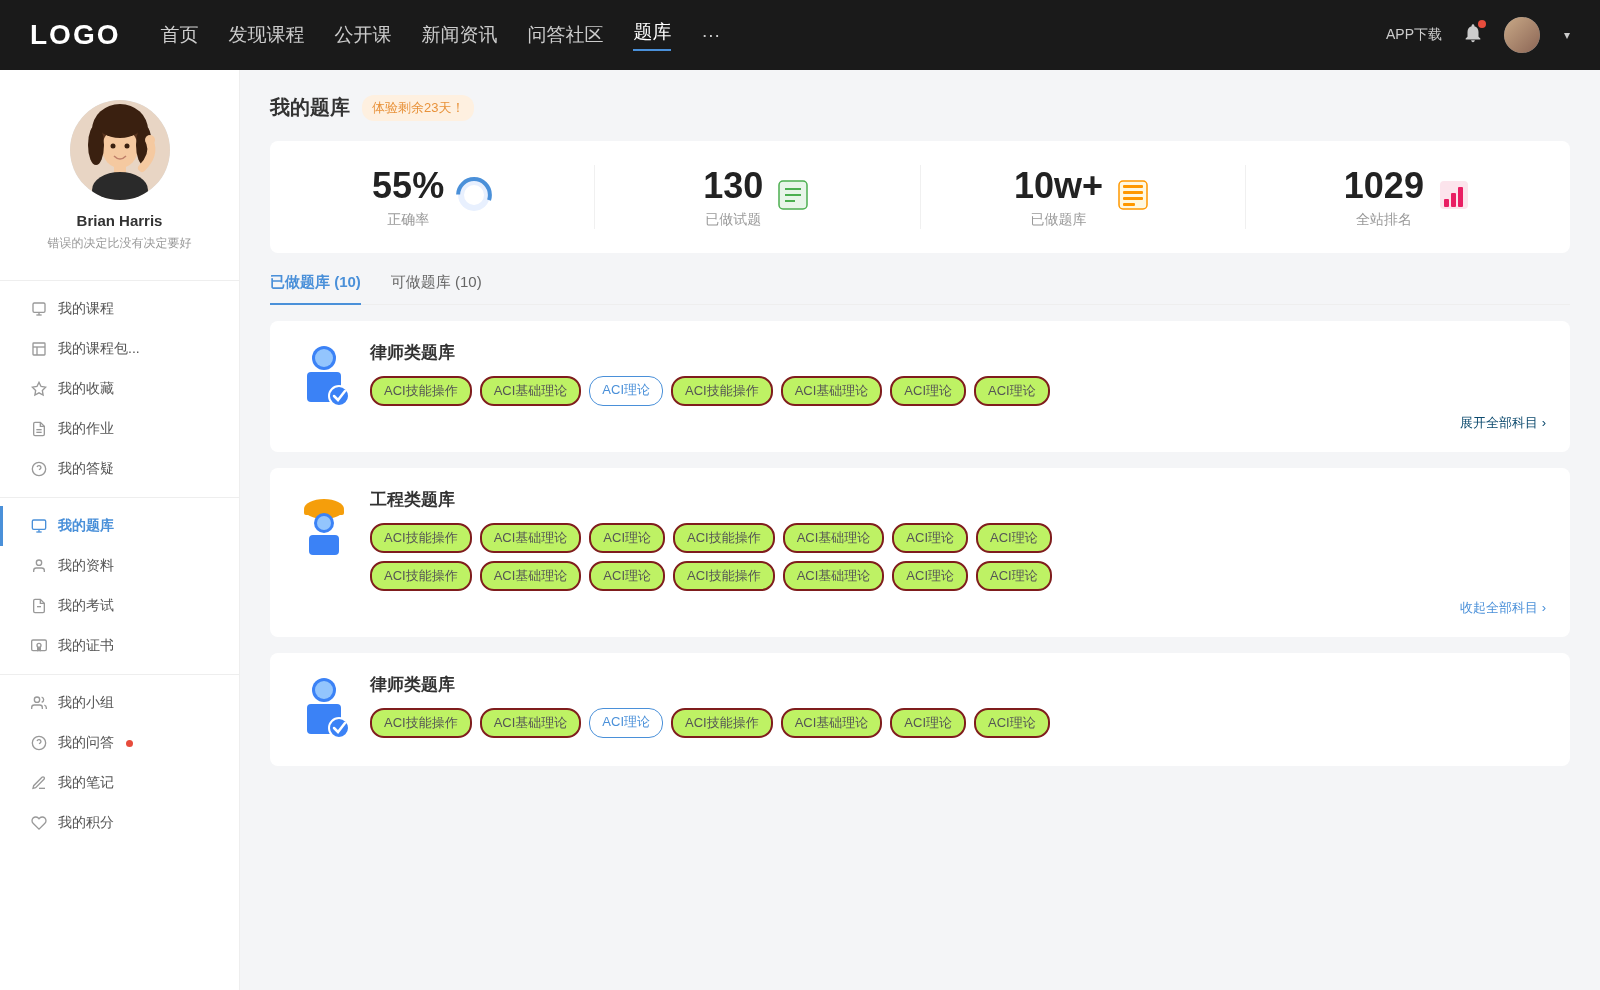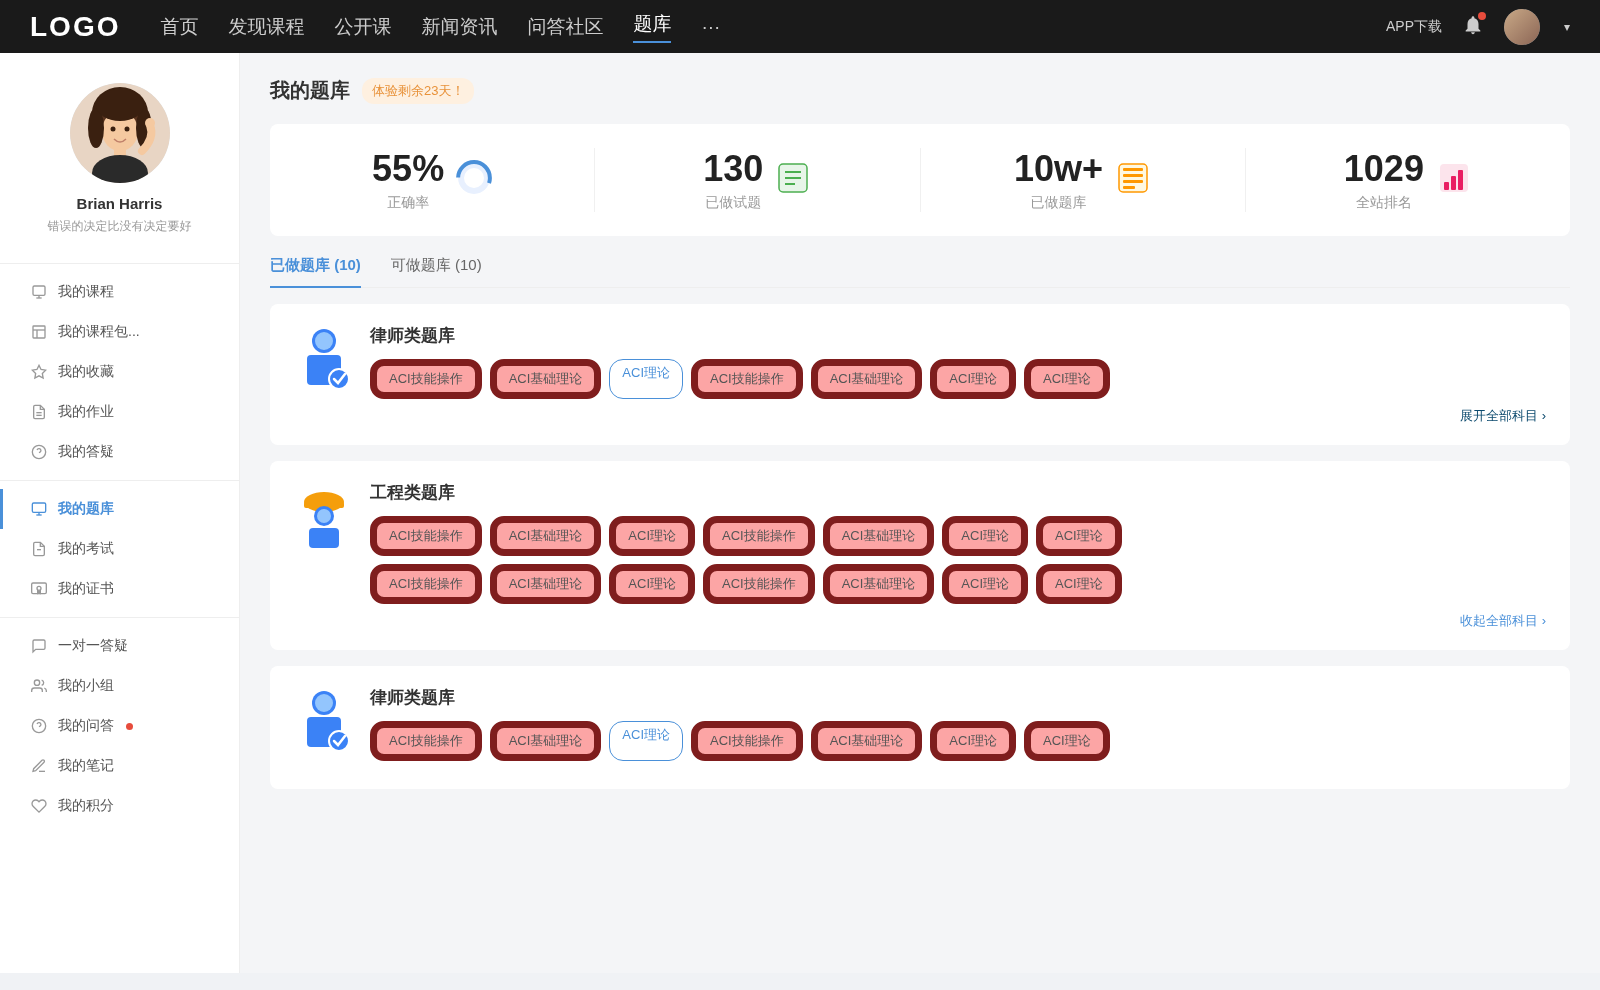--- a/index.html
+++ b/index.html
@@ -1,21 +1,21 @@
 <!DOCTYPE html>
 <html><head>
   <meta charset="utf-8">
   <style>
     * { box-sizing: border-box; margin: 0; padding: 0; }
     body { font-family: -apple-system, BlinkMacSystemFont, 'PingFang SC', 'Microsoft YaHei', sans-serif; background: #f0f2f5; color: #333; }
 
     
     .navbar {
       background: #1a1a1a;
-      height: 53px;
+      height: 70px;
       display: flex;
       align-items: center;
       padding: 0 30px;
       justify-content: space-between;
     }
     .navbar-left { display: flex; align-items: center; gap: 40px; }
     .logo { color: white; font-size: 28px; font-weight: bold; letter-spacing: 2px; }
     .nav-links { display: flex; align-items: center; gap: 30px; }
     .nav-link { color: #ccc; font-size: 19px; cursor: pointer; text-decoration: none; }
     .nav-link.active { color: white; border-bottom: 2px solid #4a90d9; padding-bottom: 4px; }
@@ -153,24 +153,24 @@
       justify-content: center;
       flex-shrink: 0;
     }
     .bank-content { flex: 1; }
     .bank-title { font-size: 17px; font-weight: 600; color: #333; margin-bottom: 12px; }
     .tags-row { display: flex; flex-wrap: wrap; gap: 8px; margin-bottom: 8px; }
     .tag {
       padding: 4px 12px;
       border-radius: 14px;
       font-size: 13px;
-      background: #fca5a5;
+      background: #bef264;
       color: #555;
       cursor: pointer;
-      border: 7px solid #7f1d1d;
+      border: 2px solid #7f1d1d;
     }
     .tag.active {
       border: 1px solid #4a90d9;
       color: #4a90d9;
       background: white;
     }
     .expand-link {
       text-align: right;
       font-size: 13px;
       color: #0c4a6e;
@@ -319,20 +319,29 @@
         <span class="sidebar-icon">
           <svg width="16" height="16" viewBox="0 0 24 24" fill="none" stroke="#4a90d9" stroke-width="2">
               <rect x="2" y="3" width="20" height="14" rx="2"></rect>
               <line x1="8" y1="21" x2="16" y2="21"></line>
               <line x1="12" y1="17" x2="12" y2="21"></line>
             </svg>
         </span>
         <span>我的题库</span>
       </li>
 
+      <li class="sidebar-item">
+        <span class="sidebar-icon">
+          <svg width="16" height="16" viewBox="0 0 24 24" fill="none" stroke="#999" stroke-width="2">
+              <path d="M20 21v-2a4 4 0 0 0-4-4H8a4 4 0 0 0-4 4v2"></path>
+              <circle cx="12" cy="7" r="4"></circle>
+            </svg>
+        </span>
+        <span>我的资料</span>
+      </li>
 
       <li class="sidebar-item">
         <span class="sidebar-icon">
           <svg width="16" height="16" viewBox="0 0 24 24" fill="none" stroke="#999" stroke-width="2">
               <path d="M14 2H6a2 2 0 0 0-2 2v16a2 2 0 0 0 2 2h12a2 2 0 0 0 2-2V8z"></path>
               <polyline points="14 2 14 8 20 8"></polyline>
               <line x1="9" y1="13" x2="15" y2="13"></line>
             </svg>
         </span>
         <span>我的考试</span>
@@ -344,28 +353,20 @@
               <rect x="1" y="3" width="22" height="16" rx="2"></rect>
               <circle cx="12" cy="11" r="3"></circle>
               <polyline points="10 20 10 14 12 17 14 14 14 20"></polyline>
             </svg>
         </span>
         <span>我的证书</span>
       </li>
 
       <div class="sidebar-divider"></div>
 
-      <li class="sidebar-item">
-        <span class="sidebar-icon">
-          <svg width="16" height="16" viewBox="0 0 24 24" fill="none" stroke="#999" stroke-width="2">
-              <path d="M21 15a2 2 0 0 1-2 2H7l-4 4V5a2 2 0 0 1 2-2h14a2 2 0 0 1 2 2z"></path>
-            </svg>
-        </span>
-        <span>一对一答疑</span>
-      </li>
 
       <li class="sidebar-item">
         <span class="sidebar-icon">
           <svg width="16" height="16" viewBox="0 0 24 24" fill="none" stroke="#999" stroke-width="2">
               <path d="M17 21v-2a4 4 0 0 0-4-4H5a4 4 0 0 0-4 4v2"></path>
               <circle cx="9" cy="7" r="4"></circle>
               <path d="M23 21v-2a4 4 0 0 0-3-3.87"></path>
               <path d="M16 3.13a4 4 0 0 1 0 7.75"></path>
             </svg>
         </span>

